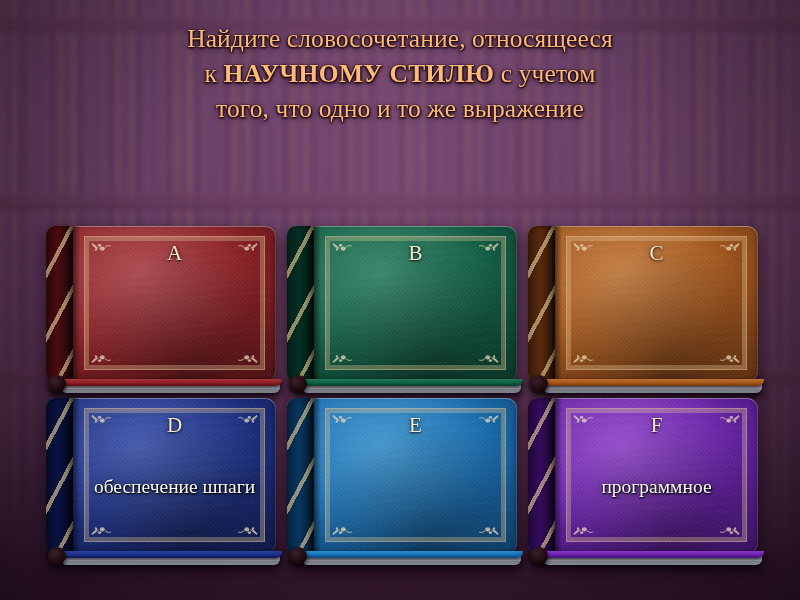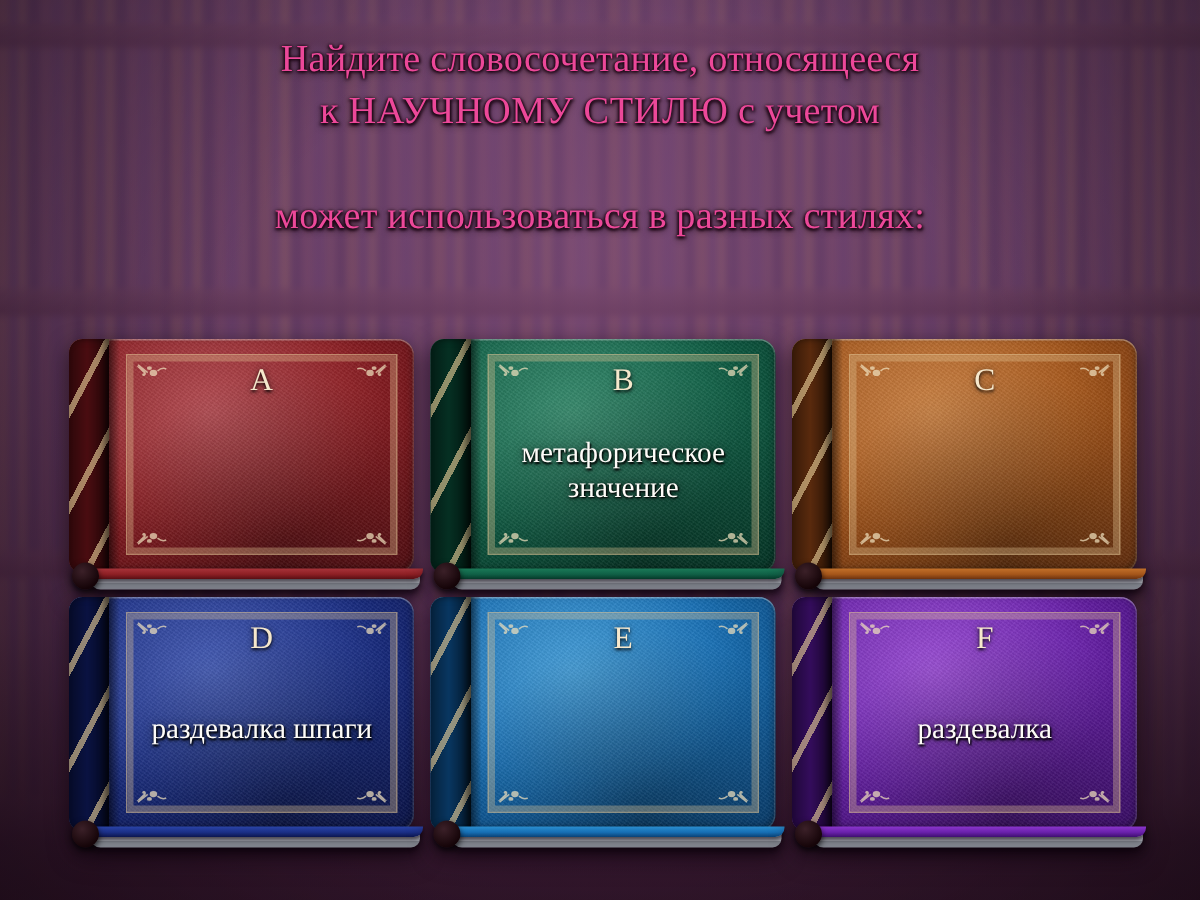--- a/index.html
+++ b/index.html
@@ -59,32 +59,32 @@
   .vignette {
     position:absolute; inset:0;
     background:radial-gradient(ellipse at 50% 42%, rgba(0,0,0,0) 45%, rgba(0,0,0,0.38) 100%);
     pointer-events:none;
   }
 
   
   .question {
     position:absolute; left:0; top:22px; width:800px;
     text-align:center;
-    color:#ec4899;
+    color:#fdba74;
     font-size:25.5px;
     line-height:1.37;
     letter-spacing:0.1px;
     text-shadow:
       0 0 2px rgba(30,6,20,0.95),
       1px 1px 2px rgba(25,5,18,0.95),
       -1px 1px 2px rgba(25,5,18,0.8),
       0 2px 5px rgba(20,4,14,0.75);
     padding:0 36px;
   }
-  .question b { font-weight:normal; letter-spacing:0.4px; }
+  .question b { font-weight:bold; letter-spacing:0.4px; }
 
   
   .grid {
     position:absolute; left:46px; top:226px;
     width:712px;
     display:grid;
     grid-template-columns:repeat(3,230px);
     grid-template-rows:repeat(2,156px);
     column-gap:11px;
     row-gap:16px;
@@ -207,22 +207,21 @@
 
 <div class="stage">
 
   <div class="shelf-bg"></div>
   <div class="shelf-tint"></div>
   <div class="vignette"></div>
 
   <div class="question">
     <span>Найдите словосочетание, относящееся</span><br>
     <span>к </span><b>НАУЧНОМУ СТИЛЮ</b><span> с учетом</span><br>
-    <br>
-    <span>может использоваться в разных стилях:</span>
+    <span>того, что одно и то же выражение</span><br>
   </div>
 
   <div class="grid" id="grid">
   <div class="book">
     <div class="cover" style="background: radial-gradient(at 42% 30%, rgb(168, 51, 58) 0%, rgb(141, 31, 36) 48%, rgb(90, 15, 20) 100%);"></div>
     <div class="spine" style="background-color: rgb(90, 15, 20);"></div>
     <div class="hinge"></div>
     <div class="frame"></div>
 
     <span class="orn tl">
@@ -322,21 +321,20 @@
         <path d="M1 2c3 0 5 2 6 4 .6 1.2.2 2.3-.8 2.6-1 .3-1.7-.5-1.3-1.3.3-.7 1.3-.6 1.8.2"></path>
         <path d="M2 1.2 8.5 6.4" stroke="#efe0bd" stroke-width="1" fill="none"></path>
         <ellipse cx="12.3" cy="6.6" rx="2.5" ry="2.1"></ellipse>
         <path d="M15 5.2c2-1.6 4.2-2 5.8-1.2" stroke="#efe0bd" stroke-width="1" fill="none"></path>
         <ellipse cx="9.6" cy="3.4" rx="1.7" ry="1.3"></ellipse>
       </g>
           </svg>
     </span>
 
     <div class="letter">B</div>
-    <div class="answer">метафорическое значение</div>
 
     <div class="pages"></div>
     <div class="lip" style="background: linear-gradient(rgb(27, 122, 88) 0%, rgb(16, 96, 70) 55%, rgb(6, 58, 42) 100%);"></div>
     <div class="cap"></div>
   </div>
 
   <div class="book">
     <div class="cover" style="background: radial-gradient(at 42% 30%, rgb(194, 112, 42) 0%, rgb(165, 86, 26) 48%, rgb(109, 51, 16) 100%);"></div>
     <div class="spine" style="background-color: rgb(109, 51, 16);"></div>
     <div class="hinge"></div>
@@ -439,21 +437,21 @@
         <path d="M1 2c3 0 5 2 6 4 .6 1.2.2 2.3-.8 2.6-1 .3-1.7-.5-1.3-1.3.3-.7 1.3-.6 1.8.2"></path>
         <path d="M2 1.2 8.5 6.4" stroke="#efe0bd" stroke-width="1" fill="none"></path>
         <ellipse cx="12.3" cy="6.6" rx="2.5" ry="2.1"></ellipse>
         <path d="M15 5.2c2-1.6 4.2-2 5.8-1.2" stroke="#efe0bd" stroke-width="1" fill="none"></path>
         <ellipse cx="9.6" cy="3.4" rx="1.7" ry="1.3"></ellipse>
       </g>
           </svg>
     </span>
 
     <div class="letter">D</div>
-    <div class="answer">раздевалка шпаги</div>
+    <div class="answer">обеспечение шпаги</div>
 
     <div class="pages"></div>
     <div class="lip" style="background: linear-gradient(rgb(42, 68, 168) 0%, rgb(27, 47, 134) 55%, rgb(12, 22, 80) 100%);"></div>
     <div class="cap"></div>
   </div>
 
   <div class="book">
     <div class="cover" style="background: radial-gradient(at 42% 30%, rgb(42, 142, 208) 0%, rgb(23, 111, 180) 48%, rgb(10, 66, 118) 100%);"></div>
     <div class="spine" style="background-color: rgb(10, 66, 118);"></div>
     <div class="hinge"></div>
@@ -556,21 +554,21 @@
         <path d="M1 2c3 0 5 2 6 4 .6 1.2.2 2.3-.8 2.6-1 .3-1.7-.5-1.3-1.3.3-.7 1.3-.6 1.8.2"></path>
         <path d="M2 1.2 8.5 6.4" stroke="#efe0bd" stroke-width="1" fill="none"></path>
         <ellipse cx="12.3" cy="6.6" rx="2.5" ry="2.1"></ellipse>
         <path d="M15 5.2c2-1.6 4.2-2 5.8-1.2" stroke="#efe0bd" stroke-width="1" fill="none"></path>
         <ellipse cx="9.6" cy="3.4" rx="1.7" ry="1.3"></ellipse>
       </g>
           </svg>
     </span>
 
     <div class="letter">F</div>
-    <div class="answer">раздевалка</div>
+    <div class="answer">программное</div>
 
     <div class="pages"></div>
     <div class="lip" style="background: linear-gradient(rgb(139, 53, 205) 0%, rgb(106, 33, 171) 55%, rgb(63, 15, 112) 100%);"></div>
     <div class="cap"></div>
   </div>
 </div>
 
 </div>
 
 </body></html>

